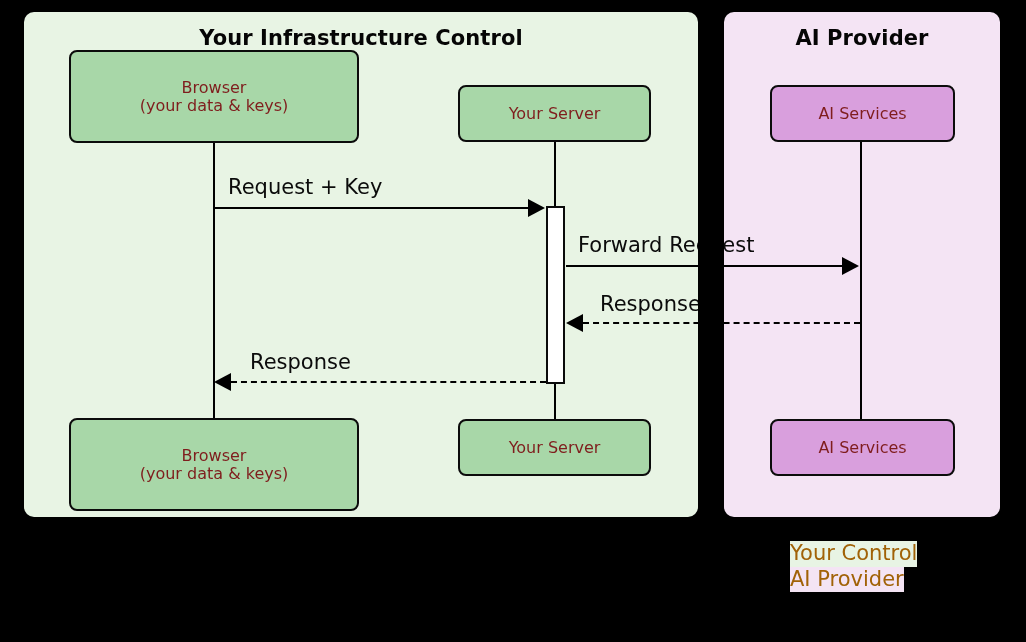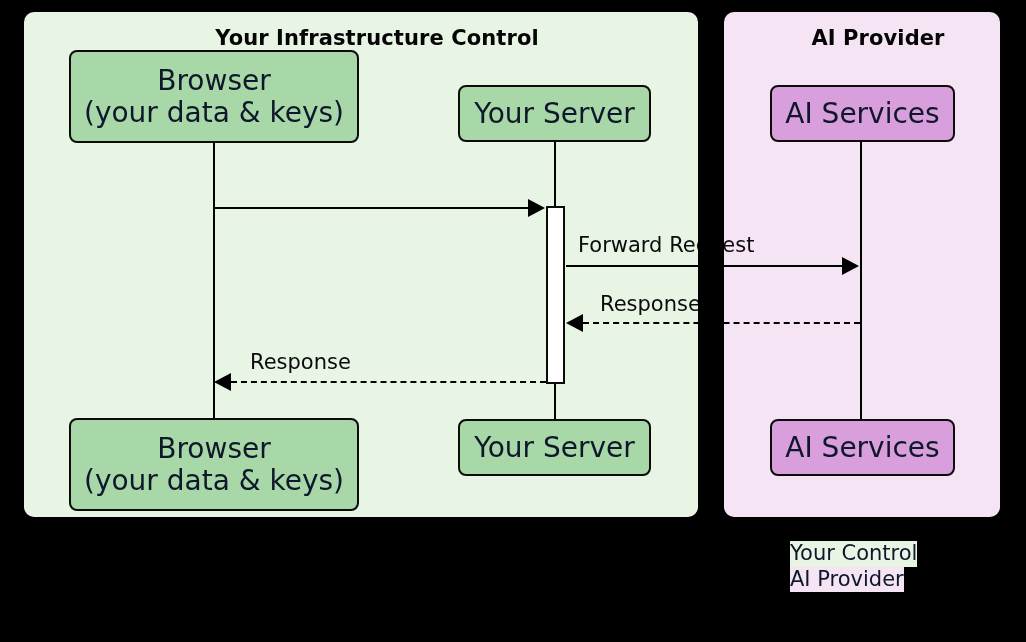--- a/index.html
+++ b/index.html
@@ -6,29 +6,29 @@
   body{width:1026px;height:642px;overflow:hidden;
        font-family:"DejaVu Sans","Liberation Sans",sans-serif;}
   #stage{position:relative;width:1026px;height:642px;background:#000;}
 
   
   .panel{position:absolute;border-radius:10px;}
   #panel-control{left:24px;top:12px;width:674px;height:505px;background:#e8f4e4;}
   #panel-provider{left:724px;top:12px;width:276px;height:505px;background:#f4e4f4;}
 
   .panel-title{position:absolute;top:14px;left:0;width:100%;text-align:center;
-               font-size:21px;font-weight:bold;color:#050505;letter-spacing:.1px;padding-left:16px;}
+               font-size:21px;font-weight:bold;color:#050505;letter-spacing:.1px;}
 
   
   .lifeline{position:absolute;width:2px;background:#000;}
 
   
   .actor{position:absolute;border:2px solid #0b0b0b;border-radius:8px;
          display:flex;align-items:center;justify-content:center;
-         text-align:center;line-height:1.12;color:#0f172a;font-size:28px;
+         text-align:center;line-height:1.12;color:#7f1d1d;font-size:16px;
          box-sizing:border-box;}
   .actor.green{background:#a8d7a8;}
   .actor.purple{background:#d99fdd;align-items:center;}
 
   
   #activation{position:absolute;background:#fff;border:2px solid #0b0b0b;box-sizing:border-box;}
 
   
   .msg-line{position:absolute;height:0;border-top:2px solid #000;}
   .msg-line.dashed{border-top:2px dashed #000;}
@@ -37,21 +37,21 @@
                border-left:17px solid #000;}
   .arrow.left{border-top:9px solid transparent;border-bottom:9px solid transparent;
               border-right:17px solid #000;}
   .msg-label{position:absolute;font-size:21px;color:#0b0b0b;white-space:nowrap;}
 
   
   #seam{position:absolute;left:698px;top:12px;width:26px;height:505px;background:#000;}
 
   
   #legend{position:absolute;left:790px;top:541px;}
-  .legend-row{font-size:21px;color:#0f172a;line-height:1.22;white-space:nowrap;
+  .legend-row{font-size:21px;color:#a16207;line-height:1.22;white-space:nowrap;
               display:inline-block;}
   .legend-row.control{background:#e8f4e4;}
   .legend-row.provider{background:#f4e4f4;}
 </style>
 </head>
 <body>
 
 <div id="stage">
 
   <div class="panel" id="panel-control">
@@ -74,20 +74,21 @@
   </div>
 
   <div class="actor green" style="left:458px;top:85px;width:193px;height:57px;">
     <span>Your Server</span>
   </div>
 
   <div class="actor purple" style="left:770px;top:85px;width:185px;height:57px;">
     <span>AI Services</span>
   </div>
 
+  <div class="msg-label" style="left:228px;top:175px;">Request + Key</div>
   <div class="msg-line" style="left:214px;top:207px;width:316px;"></div>
   <div class="arrow right" style="left:528px;top:199px;"></div>
 
   <div id="activation" style="left:546px;top:206px;width:19px;height:178px;"></div>
 
   <div class="msg-label" style="left:578px;top:233px;">Forward Request</div>
   <div class="msg-line" style="left:566px;top:265px;width:278px;"></div>
   <div class="arrow right" style="left:842px;top:257px;"></div>
 
   <div class="msg-label" style="left:600px;top:292px;">Response</div>

